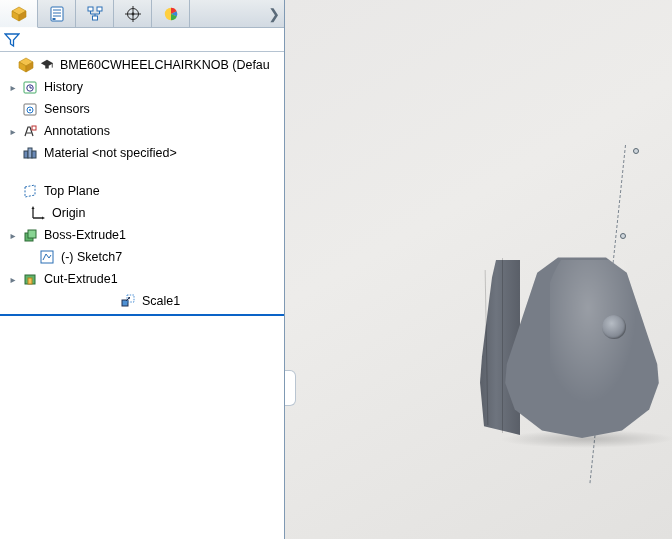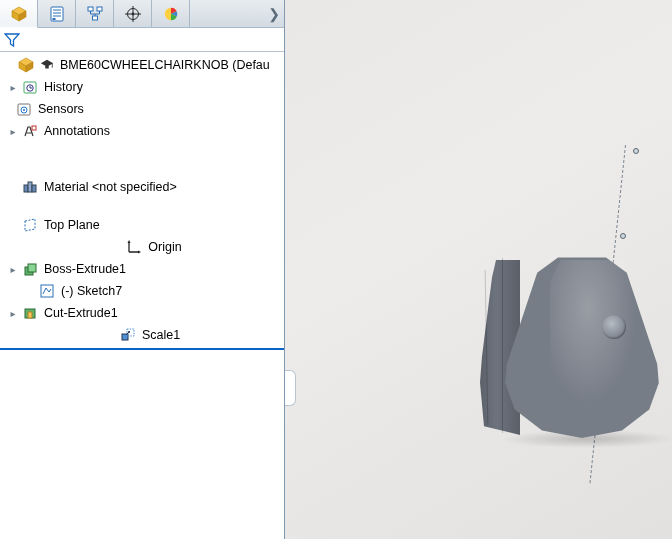--- a/index.html
+++ b/index.html
@@ -287,21 +287,21 @@
         <span class="iconcell">
           <svg class="ic" viewBox="0 0 16 16">
               <rect x="2" y="3" width="12" height="11" rx="1" fill="#fff" stroke="#4a6"></rect>
               <circle cx="8" cy="9" r="3.2" fill="none" stroke="#338"></circle>
               <path d="M8 7 V9 H10" fill="none" stroke="#338"></path>
             </svg>
         </span>
         <span class="label">History</span>
       </div>
 
-      <div class="noderow" style="">
+      <div class="noderow" style="padding-left:6px;">
         <span class="expcell"></span>
         <span class="iconcell">
           <svg class="ic" viewBox="0 0 16 16">
               <rect x="2" y="3" width="12" height="11" rx="1" fill="#fff" stroke="#777"></rect>
               <circle cx="8" cy="9" r="3" fill="none" stroke="#2277cc"></circle>
               <circle cx="8" cy="9" r="1" fill="#2277cc"></circle>
             </svg>
         </span>
         <span class="label">Sensors</span>
       </div>
@@ -311,21 +311,21 @@
         <span class="iconcell">
           <svg class="ic" viewBox="0 0 16 16">
               <path d="M3 13 L6 4 L8 4 L11 13" fill="none" stroke="#333" stroke-width="1.2"></path>
               <line x1="4.5" y1="10" x2="9.5" y2="10" stroke="#333"></line>
               <rect x="10" y="3" width="4" height="4" fill="none" stroke="#b33"></rect>
             </svg>
         </span>
         <span class="label">Annotations</span>
       </div>
 
-      <div class="noderow" style="padding-left:6px;margin-top:34px;">
+      <div class="noderow" style="padding-left:6px;">
         <span class="expcell"></span>
         <span class="iconcell">
           <svg class="ic" viewBox="0 0 16 16">
               <rect x="2" y="6" width="4" height="7" fill="#6a89b7" stroke="#345"></rect>
               <rect x="6" y="3" width="4" height="10" fill="#8fa8cc" stroke="#345"></rect>
               <rect x="10" y="6" width="4" height="7" fill="#6a89b7" stroke="#345"></rect>
             </svg>
         </span>
         <span class="label">Material &lt;not specified&gt;</span>
       </div>
@@ -335,21 +335,21 @@
         <span class="expcell"></span>
         <span class="iconcell">
           <svg class="ic" viewBox="0 0 16 16">
               <path d="M3 4 L13 2 L13 12 L3 14 Z" fill="none" stroke="#2a6fb5" stroke-dasharray="2 1.5"></path>
             </svg>
         </span>
         <span class="label">Top Plane</span>
       </div>
 
 
-      <div class="noderow" style="padding-left:14px;justify-content:center;">
+      <div class="noderow" style="padding-left:14px;">
         <span class="expcell"></span>
         <span class="iconcell">
           <svg class="ic" viewBox="0 0 16 16">
               <path d="M3 13 L3 3 M3 13 L13 13" fill="none" stroke="#222" stroke-width="1.3"></path>
               <polygon points="3,1 1.5,4 4.5,4" fill="#222"></polygon>
               <polygon points="15,13 12,11.5 12,14.5" fill="#222"></polygon>
             </svg>
         </span>
         <span class="label">Origin</span>
       </div>

